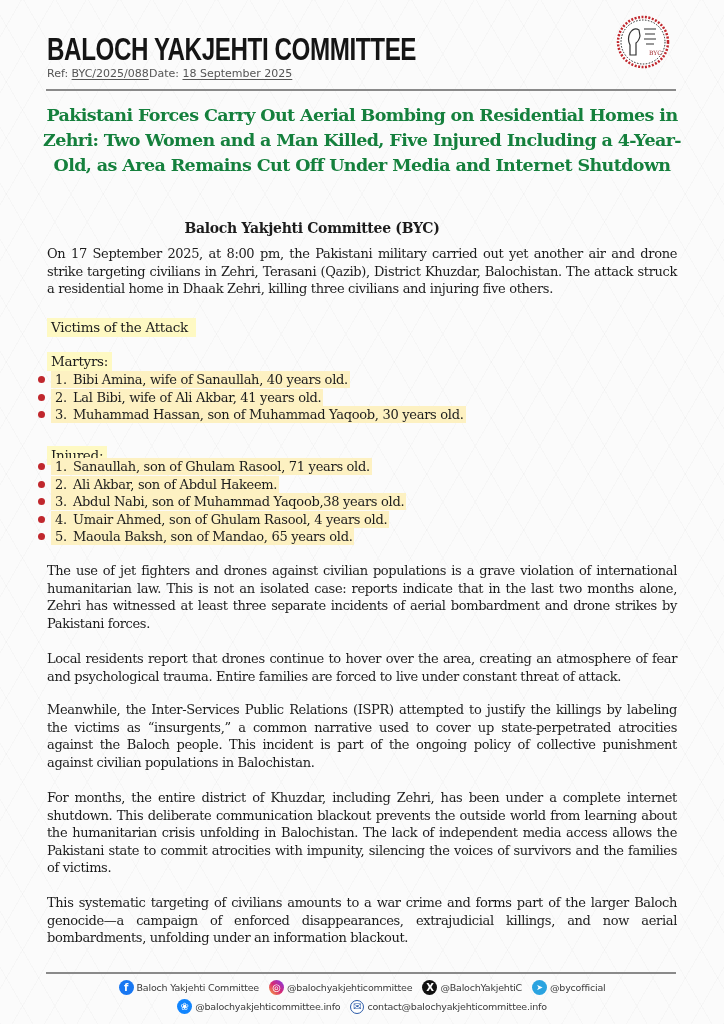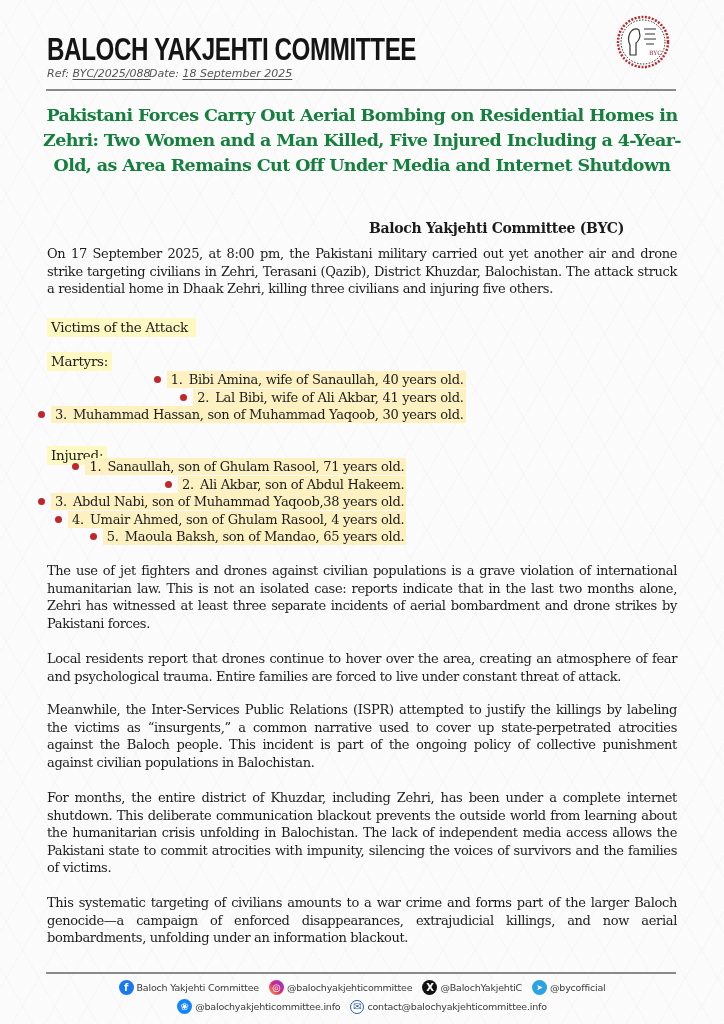--- a/index.html
+++ b/index.html
@@ -16,47 +16,46 @@
     position: absolute; left: 47px; top: 34px;
     font-family: "Liberation Sans", sans-serif; font-weight: 700;
     font-size: 31px; letter-spacing: -0.5px; line-height: 1;
     transform: scaleX(0.78); transform-origin: left top;
     color: #151515; white-space: nowrap;
   }
   .meta {
     position: absolute; top: 67px; left: 47px;
     font-family: "DejaVu Sans", sans-serif; font-size: 11px; color: #555;
     white-space: nowrap;
-    font-style: italic;
   }
   .meta .val { text-decoration: underline; text-underline-offset: 2px; }
   .meta .date { position: absolute; left: 102px; top: 0; }
   .top-rule { position: absolute; left: 46px; top: 89px; width: 630px; height: 2px; background: #8a8a8a; }
   .logo {
     position: absolute; left: 616px; top: 15px; width: 54px; height: 54px;
   }
   .headline {
     position: absolute; left: 40px; top: 103px; width: 644px;
     text-align: center; font-weight: 700; font-size: 17.5px; line-height: 25px;
     font-family: "DejaVu Serif", serif; letter-spacing: -0.6px; color: #15803d;
   }
   .byline {
-    position: absolute; left: 0; width: 624px; top: 220px; text-align: right;
+    position: absolute; left: 0; width: 624px; top: 220px; text-align: center;
     font-weight: 700; font-size: 14px; letter-spacing: -0.3px;
   }
   .para {
     position: absolute; left: 47px; width: 630px;
     font-size: 13px; line-height: 17.6px; text-align: justify; letter-spacing: -0.35px;
   }
   .section-label {
     position: absolute; left: 47px; background: #fef9c3;
     font-size: 13.5px; padding: 1px 4px; line-height: 17px; letter-spacing: -0.3px;
   }
   .list { position: absolute; left: 38px; margin: 0; padding: 0; list-style: none; }
-  .list li { position: relative; height: 17.5px; display: flex; align-items: center; justify-content: flex-end; }
+  .list li { position: relative; height: 17.5px; display: flex; align-items: center; }
   .bullet { width: 7px; height: 7px; border-radius: 50%; background: #c0272d; margin-right: 6px; flex: none; }
   .hl {
     background: #fdf1c2; font-size: 13px; letter-spacing: -0.3px; padding: 0 2px 0 4px; line-height: 17px; white-space: nowrap;
   }
   .hl .num { display: inline-block; width: 18px; }
   .bottom-rule { position: absolute; left: 46px; top: 972px; width: 630px; height: 2px; background: #8a8a8a; }
   .footer-row {
     position: absolute; left: 0; width: 724px; display: flex; justify-content: center; align-items: center; gap: 10px;
     font-family: "DejaVu Sans", sans-serif; font-size: 9.5px; color: #3a3a3a; letter-spacing: -0.2px;
   }

